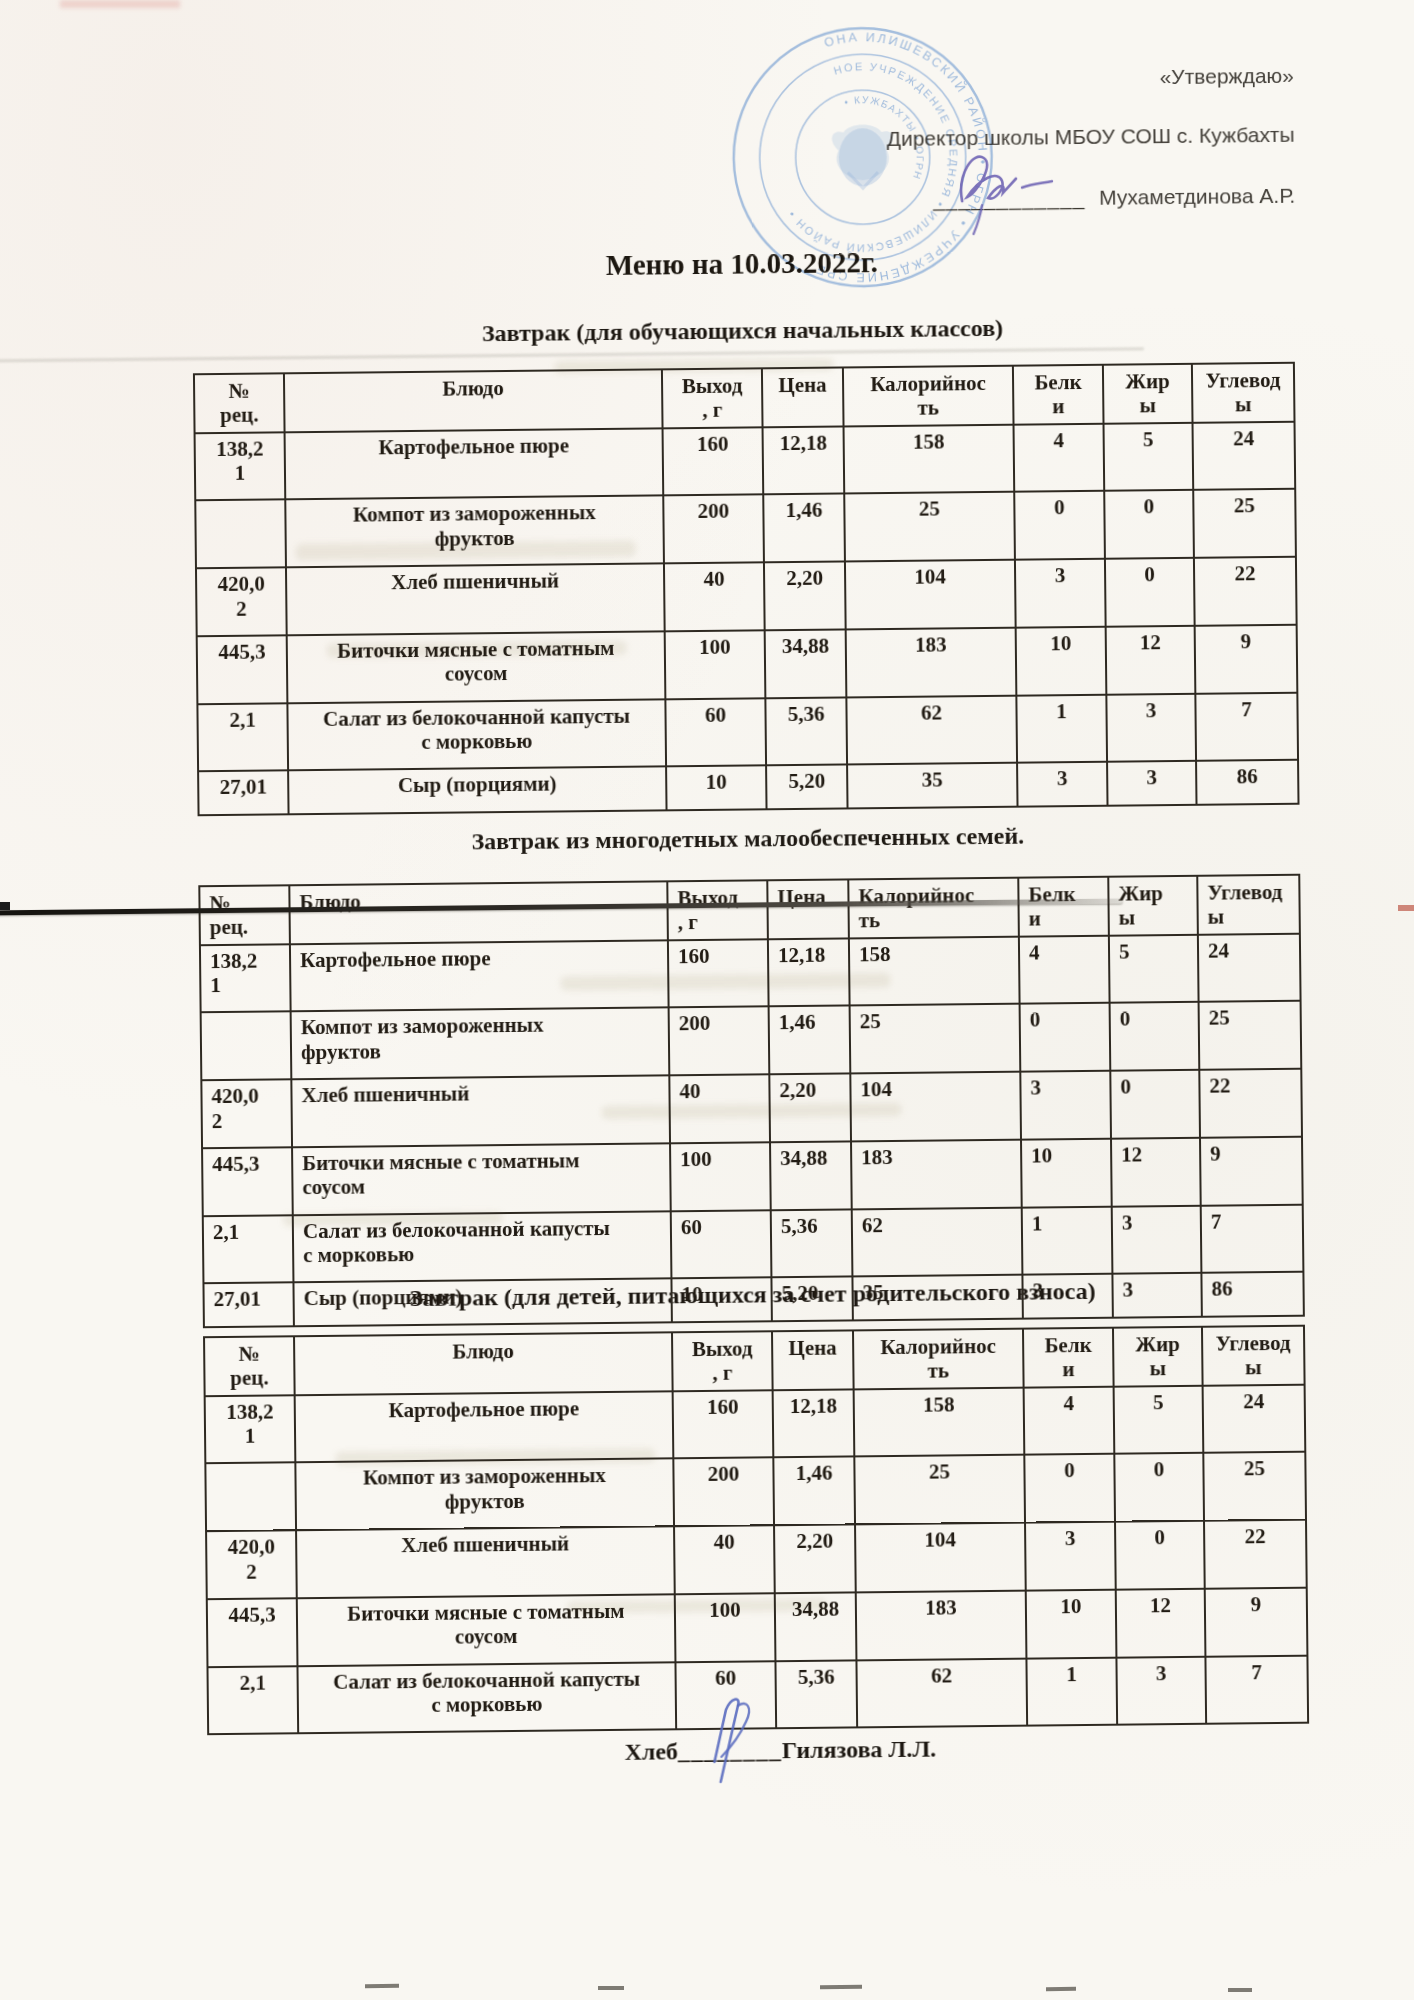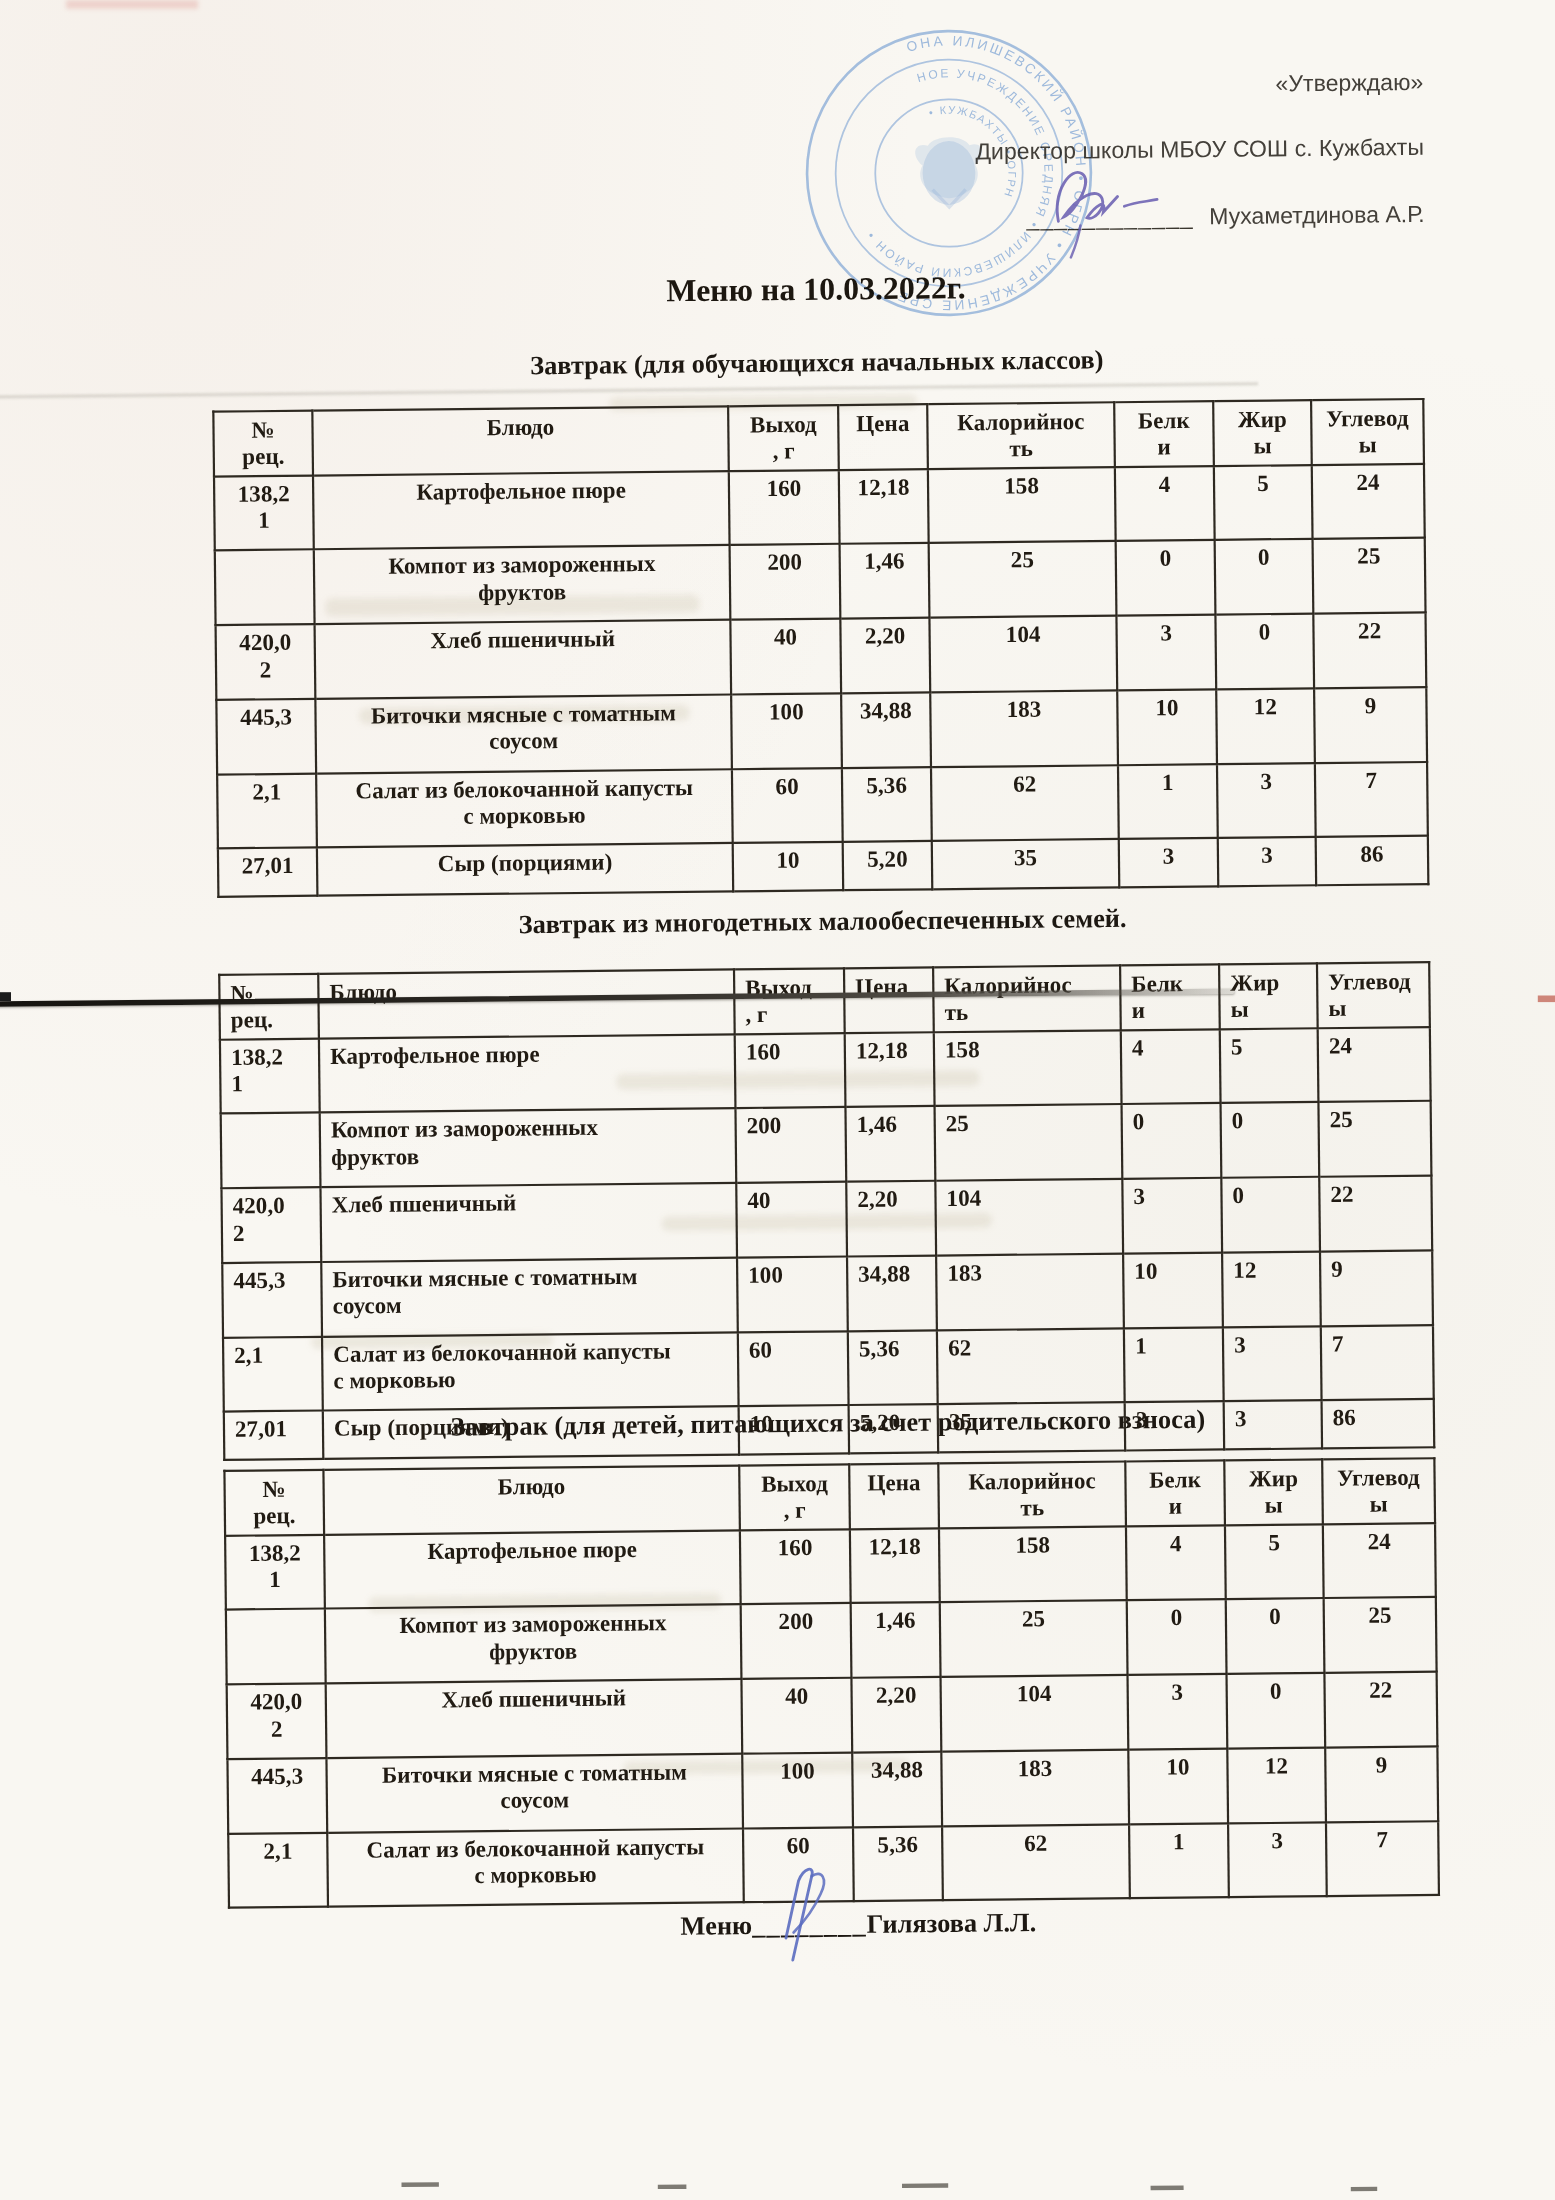--- a/index.html
+++ b/index.html
@@ -415,21 +415,21 @@
             <td>5,36</td>
             <td>62</td>
             <td>1</td>
             <td>3</td>
             <td>7</td>
           </tr>
         </tbody>
     </table>
 
     <div class="footer-line">
-      <span>Меню</span><span class="blank">________</span><span>Гилязова Л.Л.</span>
+      <span>Хлеб</span><span class="blank">________</span><span>Гилязова Л.Л.</span>
     </div>
 
     <svg class="sig sig-cook" width="70" height="94" viewBox="0 0 70 94">
       <path d="M26,90 L44,14 C47,4 37,6 32,18 L20,70" fill="none" stroke="#5a6cc0" stroke-width="2.6" stroke-linecap="round" opacity=".9"></path>
       <path d="M44,14 C53,8 59,16 52,30 C46,43 35,57 27,65" fill="none" stroke="#5a6cc0" stroke-width="2.4" stroke-linecap="round" opacity=".85"></path>
     </svg>
 
     <div class="scanline"></div>
     <div class="scanline-faint"></div>
     <div class="ghost g1"></div>

